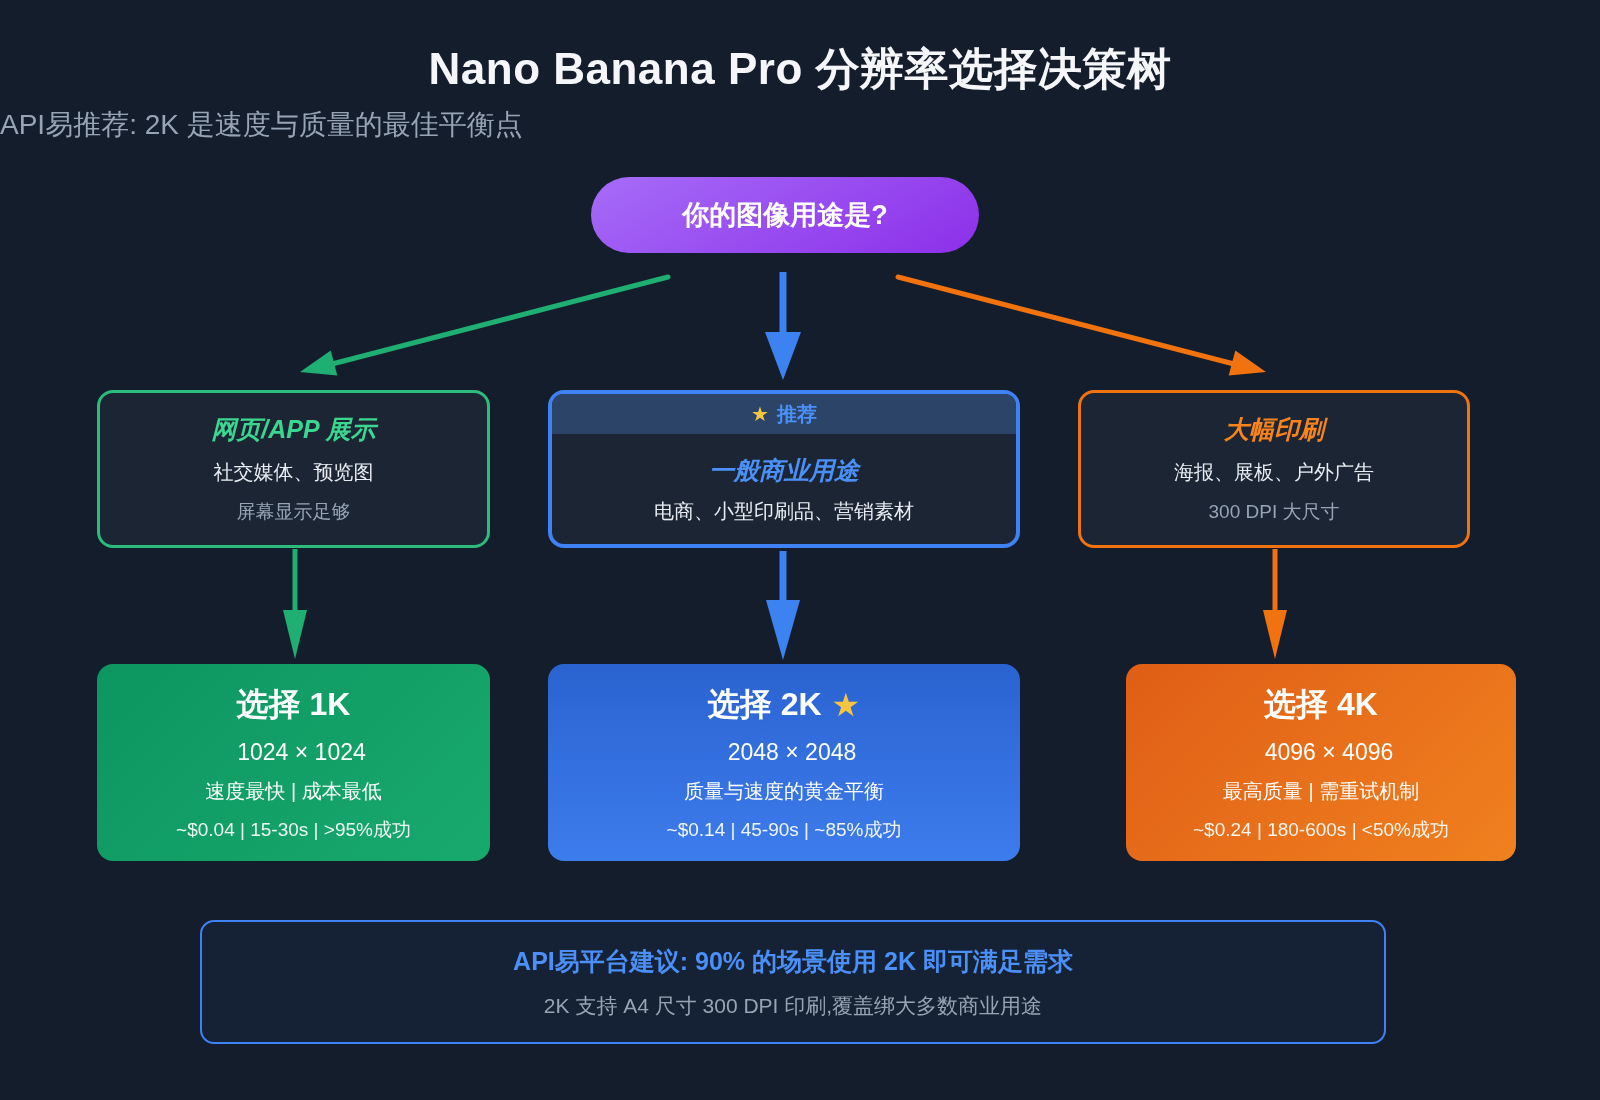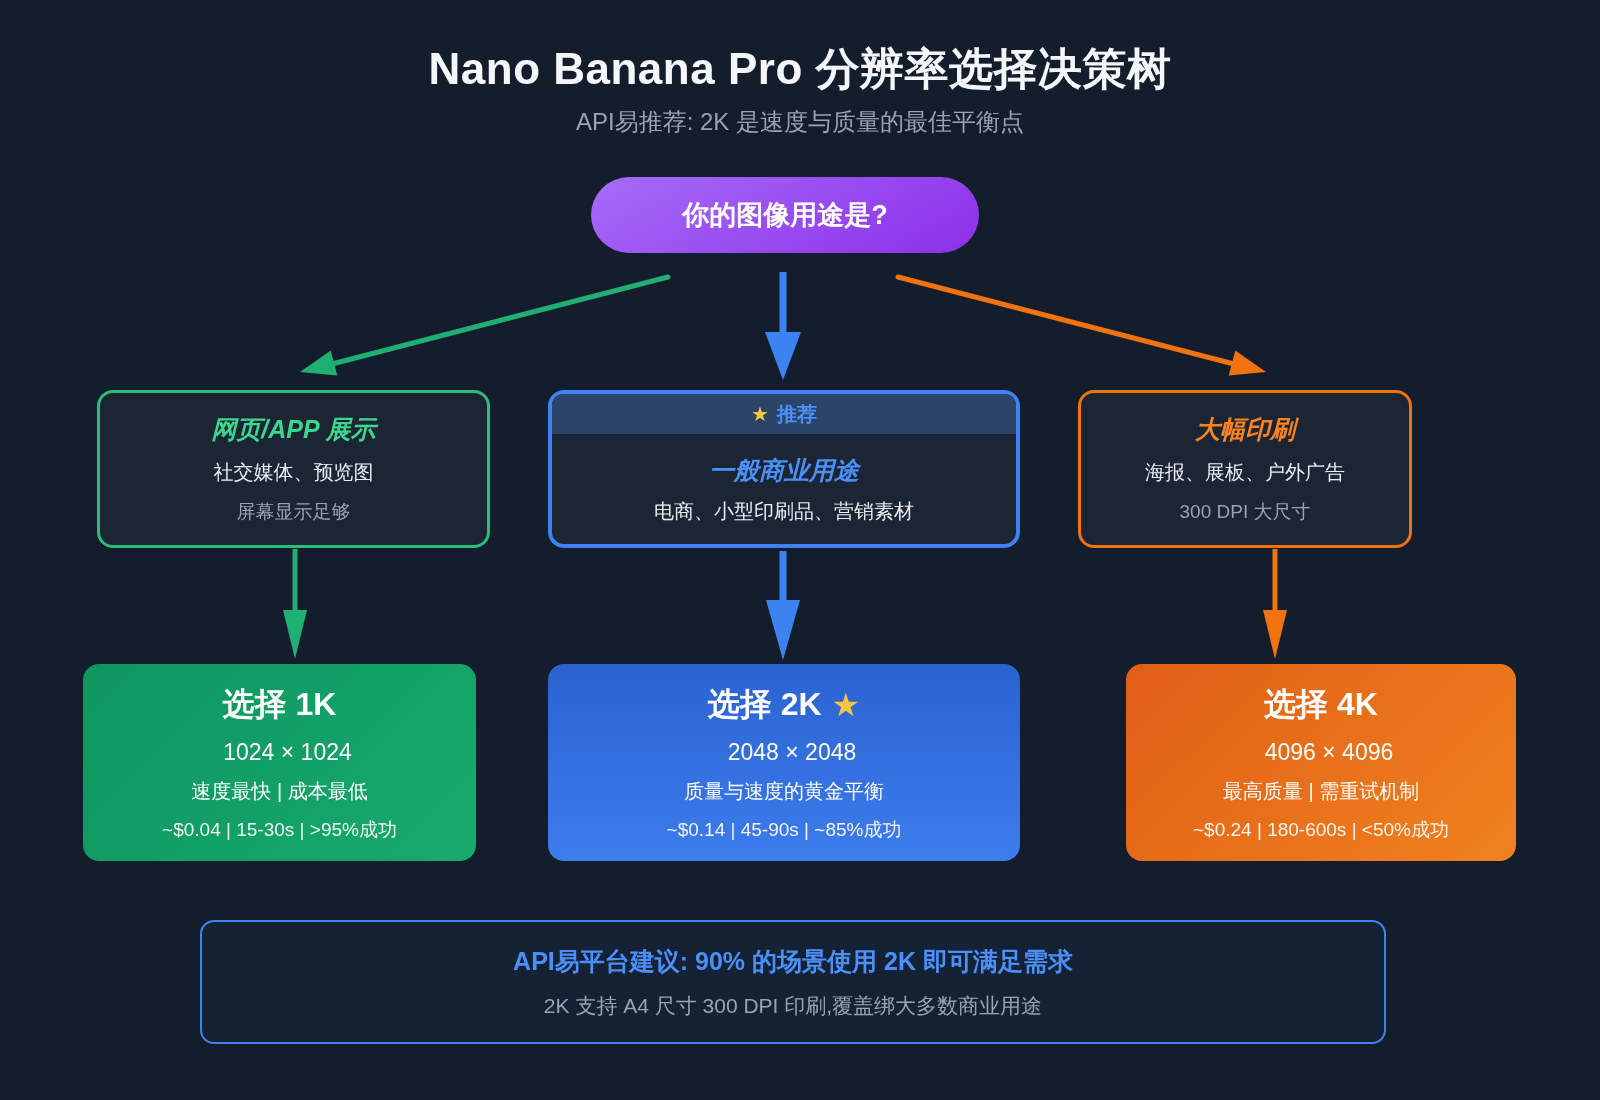--- a/index.html
+++ b/index.html
@@ -17,58 +17,58 @@
   .canvas{
     position:relative;width:1600px;height:1100px;overflow:hidden;
     background:var(--page-bg);
     font-family:"Liberation Sans","DejaVu Sans",sans-serif;color:#EEF2F7;
   }
   .title{
     position:absolute;left:0;top:40px;width:100%;text-align:center;
     font-size:44px;font-weight:800;color:#F4F6FA;letter-spacing:.5px;
   }
   .subtitle{
-    position:absolute;left:0;top:106px;width:100%;text-align:center;
-    font-size:24px;color:var(--muted);
+    position:absolute;left:0;top:106px;width:100%;
+    font-size:28px;color:var(--muted);
   }
   .pill{
     position:absolute;left:591px;top:177px;width:388px;height:76px;
     border-radius:48px;background:linear-gradient(150deg,var(--purple-a) 0%,var(--purple-b) 100%);
     display:flex;align-items:center;justify-content:center;
     font-size:27px;font-weight:800;color:#FFFFFF;
   }
   svg.arrows{position:absolute;left:0;top:0;pointer-events:none;}
   .box{
     position:absolute;top:390px;height:158px;box-sizing:border-box;
     background:var(--card-bg);border-radius:16px;
     display:flex;flex-direction:column;align-items:center;justify-content:center;
     text-align:center;gap:13px;
   }
   .box-green{left:97px;width:393px;border:3px solid var(--green-border);}
   .box-blue{left:548px;width:472px;border:4px solid var(--blue-border);gap:11px;padding-top:40px;}
-  .box-orange{left:1078px;width:334px;border:3px solid var(--orange-border);}
+  .box-orange{left:1078px;width:392px;border:3px solid var(--orange-border);}
   .ribbon{
     position:absolute;left:0;top:0;right:0;height:40px;
     background:var(--ribbon-bg);border-radius:11px 11px 0 0;
     display:flex;align-items:center;justify-content:center;gap:8px;
     font-size:20px;font-weight:700;color:var(--blue-text);
   }
   .star{color:var(--star);}
   .box-title{font-size:25px;font-weight:800;font-style:italic;}
   .box-green .box-title{color:var(--green-text);}
   .box-blue .box-title{color:var(--blue-text);}
   .box-orange .box-title{color:var(--orange-text);}
   .box-line1{font-size:20px;color:#E9EDF3;}
   .box-line2{font-size:19px;color:var(--muted);}
   .card{
     position:absolute;top:664px;height:197px;box-sizing:border-box;border-radius:16px;
     display:flex;flex-direction:column;align-items:center;justify-content:center;
     text-align:center;gap:12px;color:#FFFFFF;
   }
-  .card-green{left:83px;width:393px;background:linear-gradient(135deg,var(--green-card-a),var(--green-card-b));}
+  .card-green{left:97px;width:393px;background:linear-gradient(135deg,var(--green-card-a),var(--green-card-b));}
   .card-blue{left:548px;width:472px;background:linear-gradient(180deg,var(--blue-card-a),var(--blue-card-b));}
   .card-orange{left:1126px;width:390px;background:linear-gradient(135deg,var(--orange-card-a),var(--orange-card-b));}
   .card-title{font-size:32px;font-weight:800;display:flex;align-items:center;gap:10px;}
   .card-res{font-size:23px;margin-left:16px;}
   .card-benefit{font-size:20px;}
   .card-stats{font-size:19px;color:rgba(255,255,255,.93);}
   .footer{
     position:absolute;left:200px;top:920px;width:1186px;height:124px;box-sizing:border-box;
     border:2.5px solid var(--blue-border);border-radius:14px;
     background:rgba(62,130,246,0.05);

